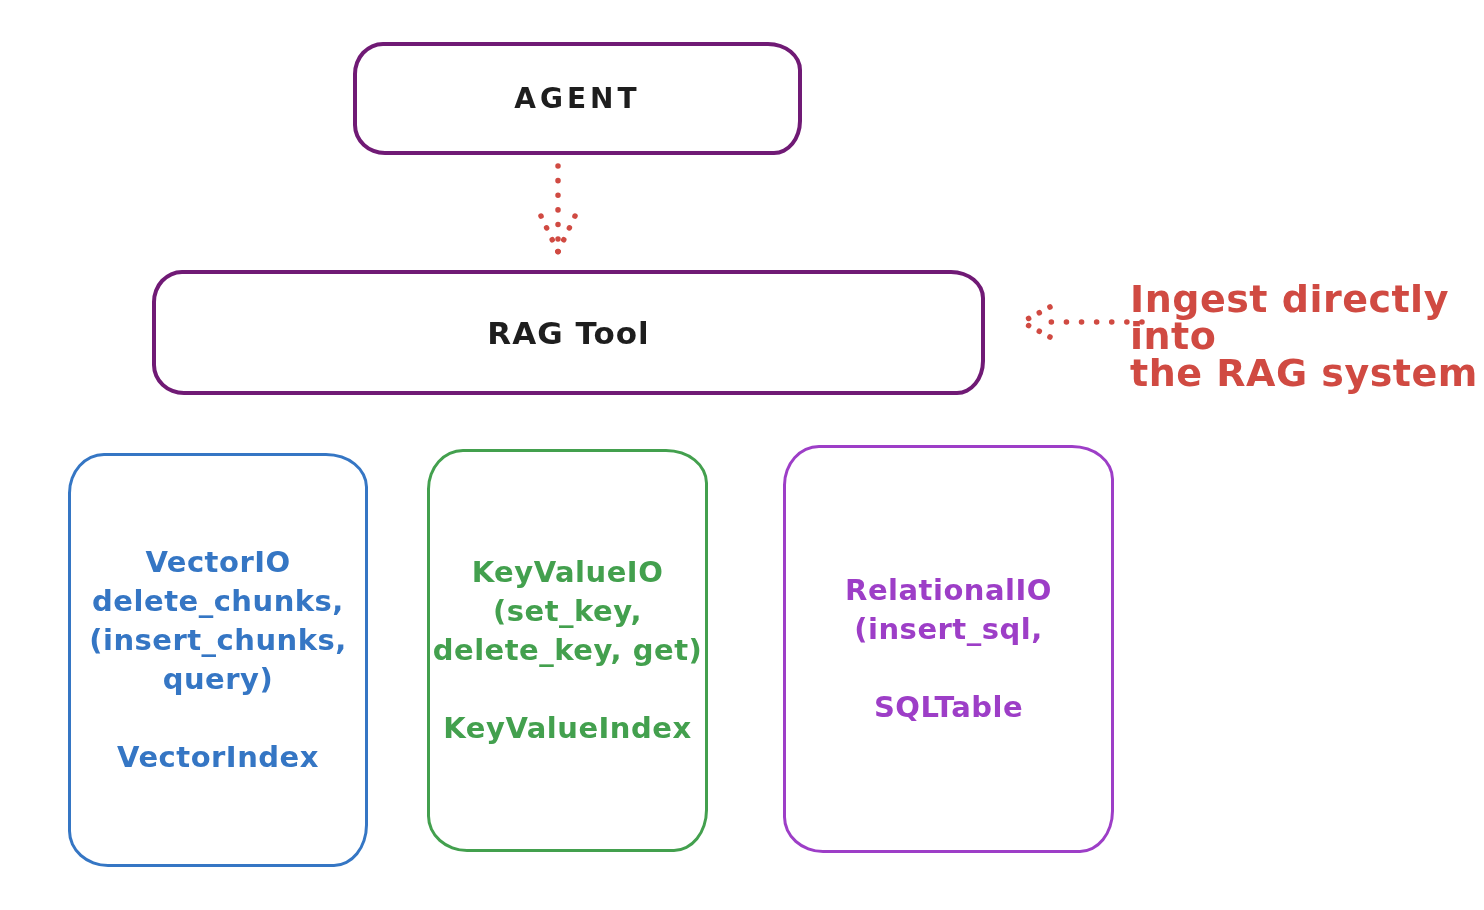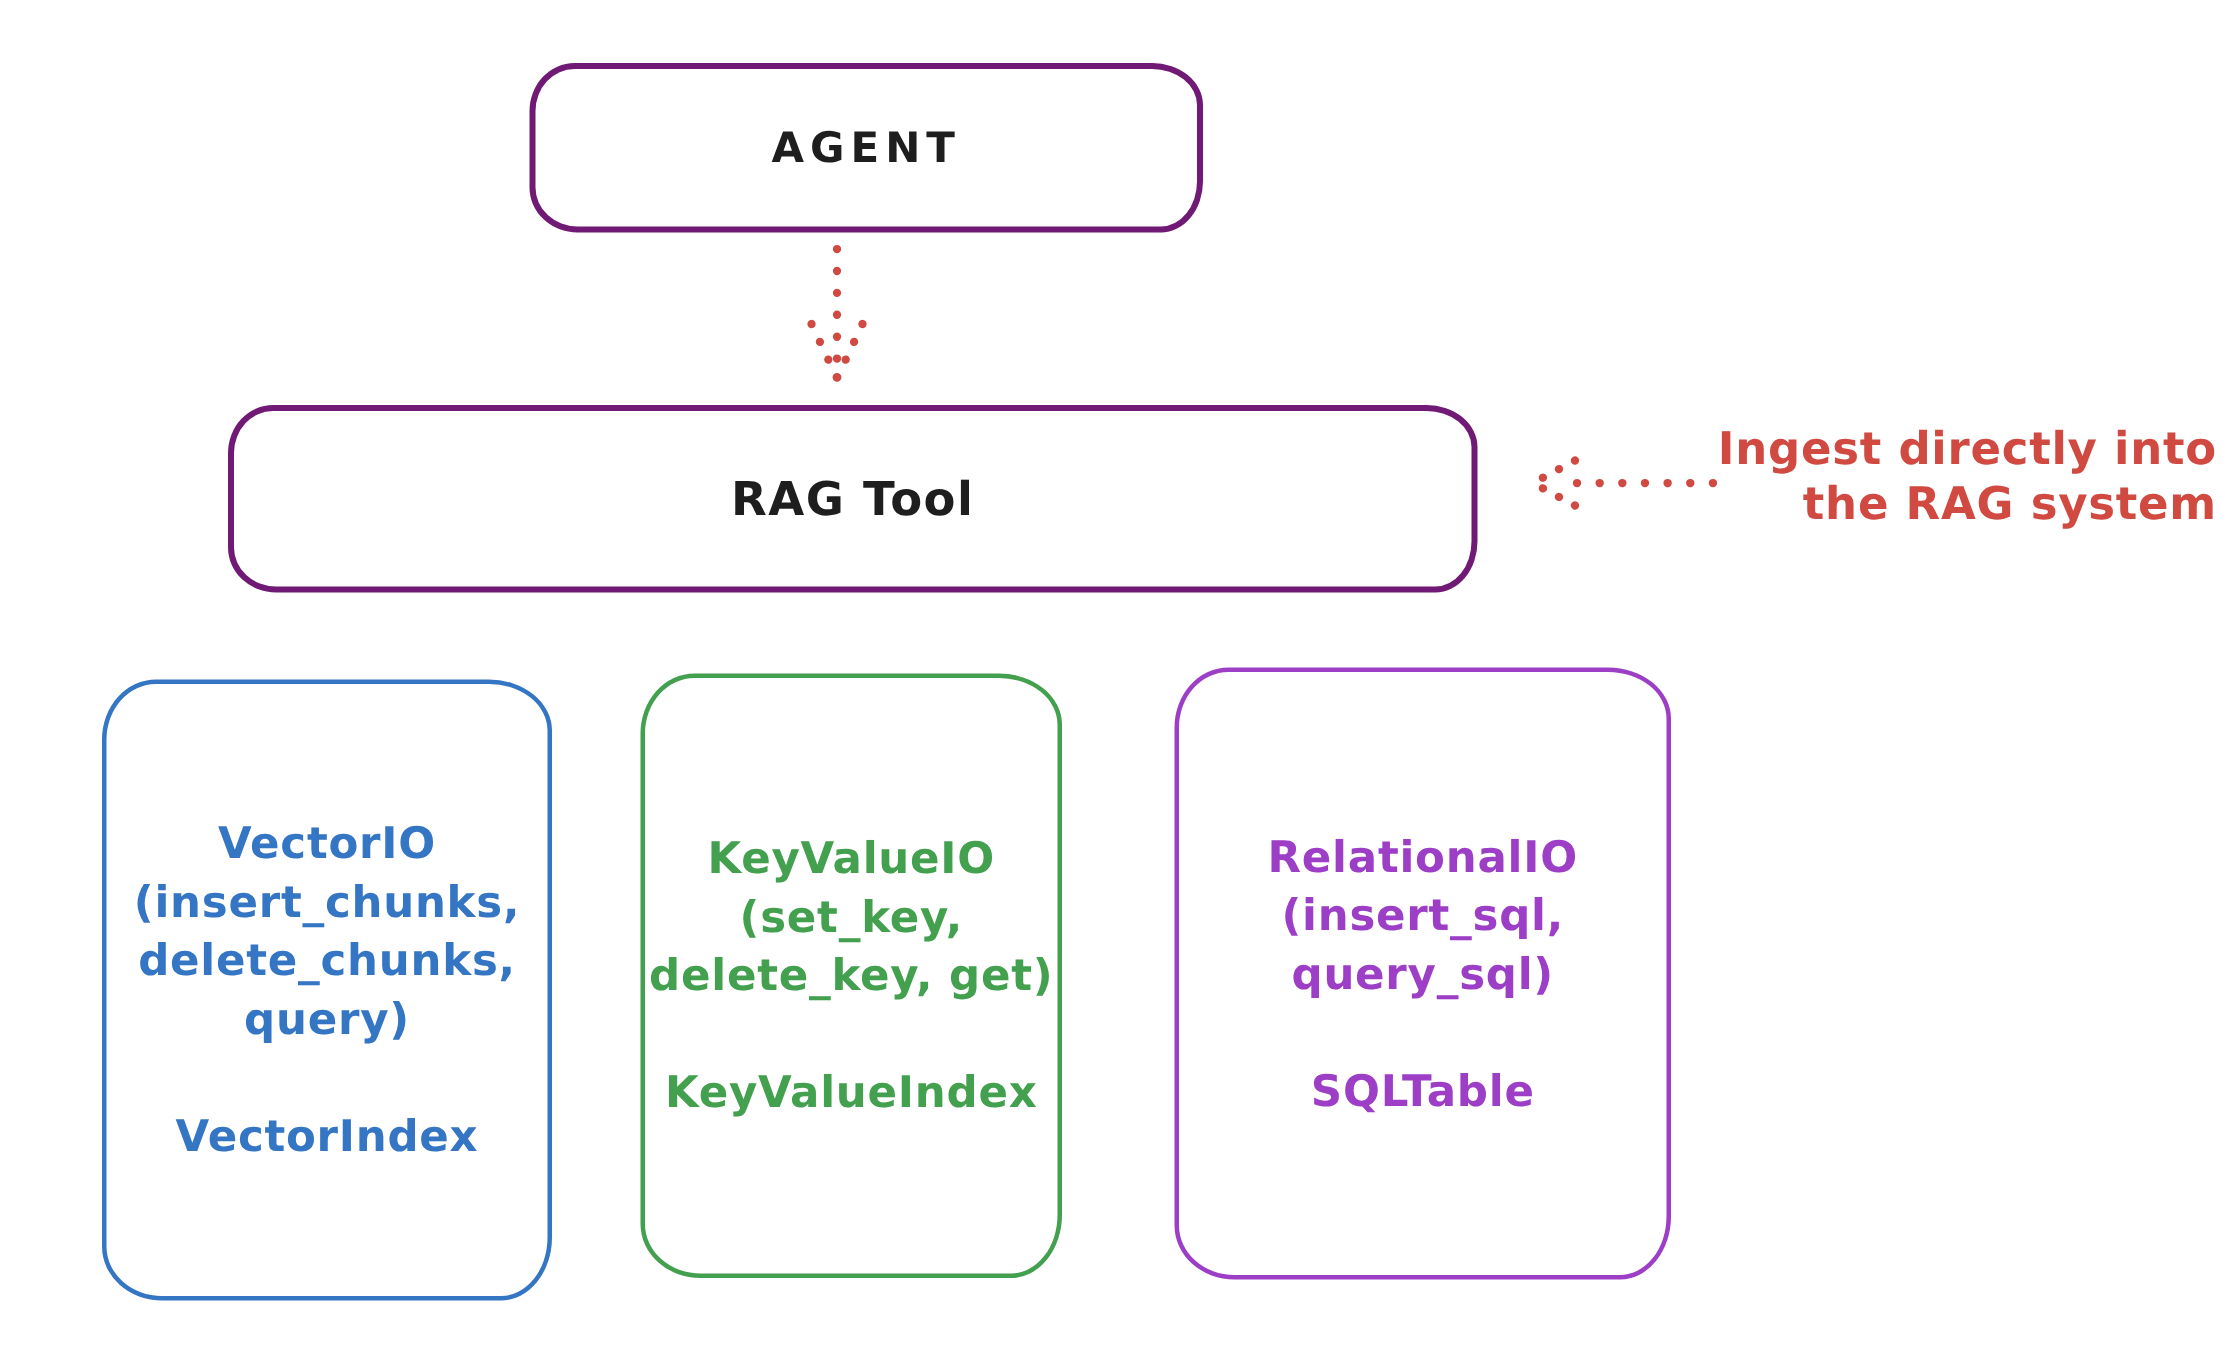--- a/index.html
+++ b/index.html
@@ -80,23 +80,23 @@
     letter-spacing: 0.5px;
   }
   .index-line {
     margin-top: 39px;
   }
   
   .ingest-note {
     position: absolute;
     left: 1130px; top: 281px;
     width: 348px;
-    text-align: right;
+    text-align: left;
     color: #d04a42;
-    font-size: 30px;
+    font-size: 38px;
     font-weight: 700;
     line-height: 37px;
     letter-spacing: 0.5px;
   }
   .arrow-svg {
     position: absolute;
     overflow: visible;
   }
   .arrow-down { left: 528px; top: 160px; }
   .arrow-left { left: 1012px; top: 300px; }
@@ -130,33 +130,32 @@
     </g>
   </svg>
 
   <div class="ingest-note">
     <div>Ingest directly into</div>
     <div>the RAG system</div>
   </div>
 
   <div class="sketch-box store-box store-blue">
     <div class="store-line">VectorIO</div>
+    <div class="store-line">delete_chunks,</div>
     <div class="store-line">(insert_chunks,</div>
-    <div class="store-line">delete_chunks,</div>
     <div class="store-line">query)</div>
     <div class="store-line index-line">VectorIndex</div>
   </div>
 
   <div class="sketch-box store-box store-green">
     <div class="store-line">KeyValueIO</div>
     <div class="store-line">(set_key,</div>
     <div class="store-line">delete_key, get)</div>
     <div class="store-line index-line">KeyValueIndex</div>
   </div>
 
   <div class="sketch-box store-box store-purple">
     <div class="store-line">RelationalIO</div>
     <div class="store-line">(insert_sql,</div>
-    <div class="store-line">query_sql)</div>
     <div class="store-line index-line">SQLTable</div>
   </div>
 
 </div>
 
 </body></html>

